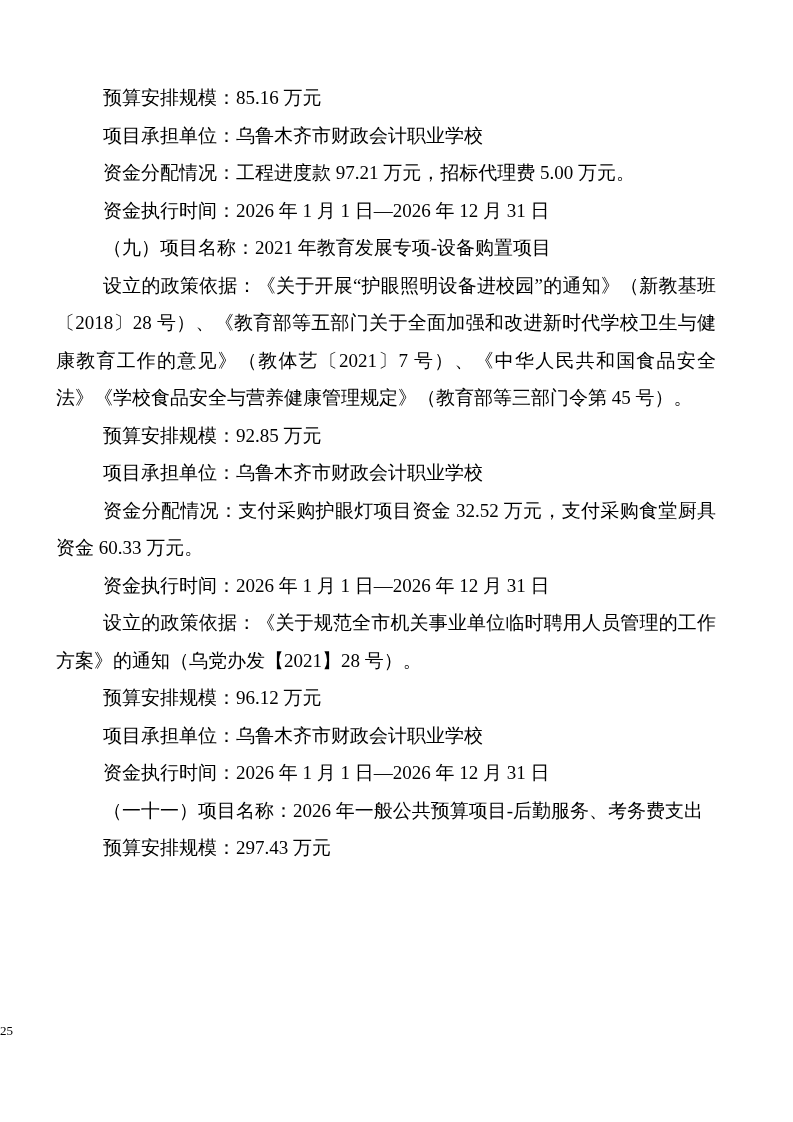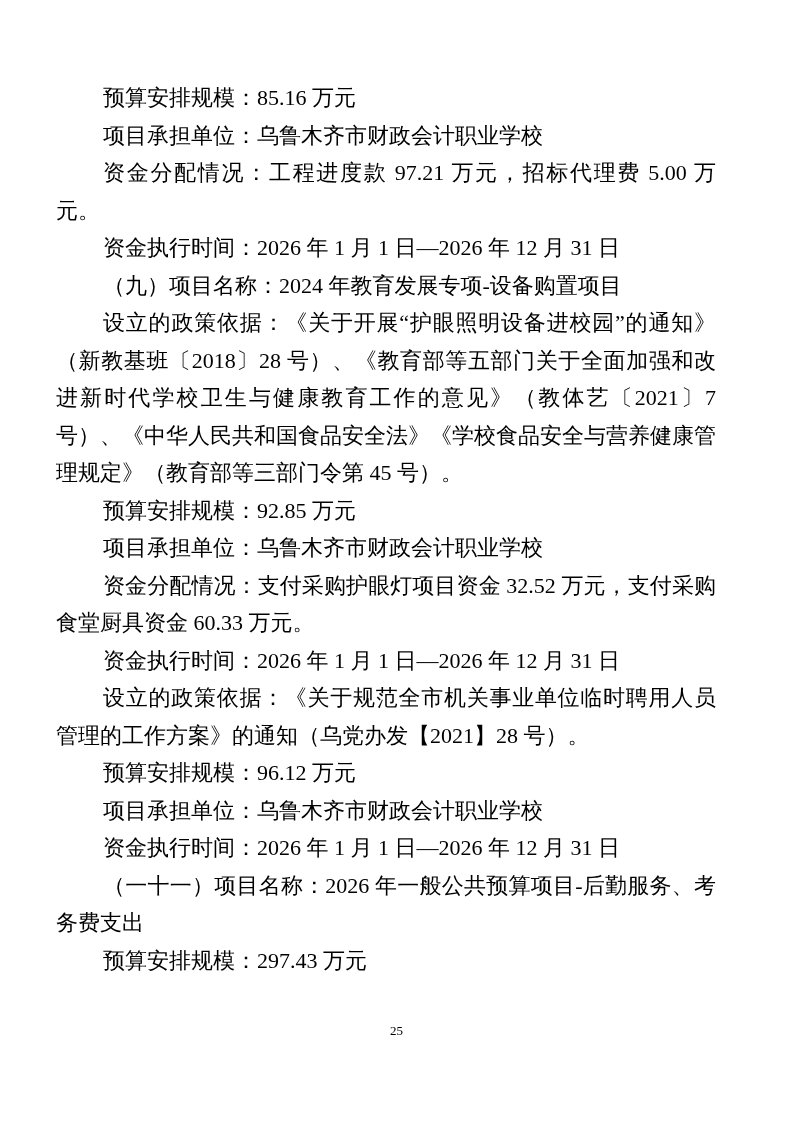--- a/index.html
+++ b/index.html
@@ -18,50 +18,50 @@
   }
   .doc-content {
     position: absolute;
     left: 56px;
     top: 79px;
     width: 660px;
   }
   .doc-content p {
     margin: 0;
     padding: 0;
-    font-size: 22px;
+    font-size: 19px;
     line-height: 37.5px;
     text-align: justify;
     text-justify: inter-ideograph;
     text-indent: 47px;
     font-weight: 400;
     color: #000000;
   }
   .page-footer {
     position: absolute;
     left: 0;
     right: 0;
     top: 1023px;
-    text-align: center;
+    text-align: left;
     font-size: 13px;
     line-height: 16px;
     color: #000000;
     font-family: "Liberation Serif", "DejaVu Serif", serif;
   }
 </style>
 </head>
 <body>
 
 <div class="page">
   <div class="doc-content">
     <p>预算安排规模：85.16 万元</p>
     <p>项目承担单位：乌鲁木齐市财政会计职业学校</p>
     <p>资金分配情况：工程进度款 97.21 万元，招标代理费 5.00 万元。</p>
     <p>资金执行时间：2026 年 1 月 1 日—2026 年 12 月 31 日</p>
-    <p>（九）项目名称：2024 年教育发展专项-设备购置项目</p>
+    <p>（九）项目名称：2021 年教育发展专项-设备购置项目</p>
     <p>设立的政策依据：《关于开展“护眼照明设备进校园”的通知》（新教基班〔2018〕28 号）、《教育部等五部门关于全面加强和改进新时代学校卫生与健康教育工作的意见》（教体艺〔2021〕7 号）、《中华人民共和国食品安全法》《学校食品安全与营养健康管理规定》（教育部等三部门令第 45 号）。</p>
     <p>预算安排规模：92.85 万元</p>
     <p>项目承担单位：乌鲁木齐市财政会计职业学校</p>
     <p>资金分配情况：支付采购护眼灯项目资金 32.52 万元，支付采购食堂厨具资金 60.33 万元。</p>
     <p>资金执行时间：2026 年 1 月 1 日—2026 年 12 月 31 日</p>
     <p>设立的政策依据：《关于规范全市机关事业单位临时聘用人员管理的工作方案》的通知（乌党办发【2021】28 号）。</p>
     <p>预算安排规模：96.12 万元</p>
     <p>项目承担单位：乌鲁木齐市财政会计职业学校</p>
     <p>资金执行时间：2026 年 1 月 1 日—2026 年 12 月 31 日</p>
     <p>（一十一）项目名称：2026 年一般公共预算项目-后勤服务、考务费支出</p>

